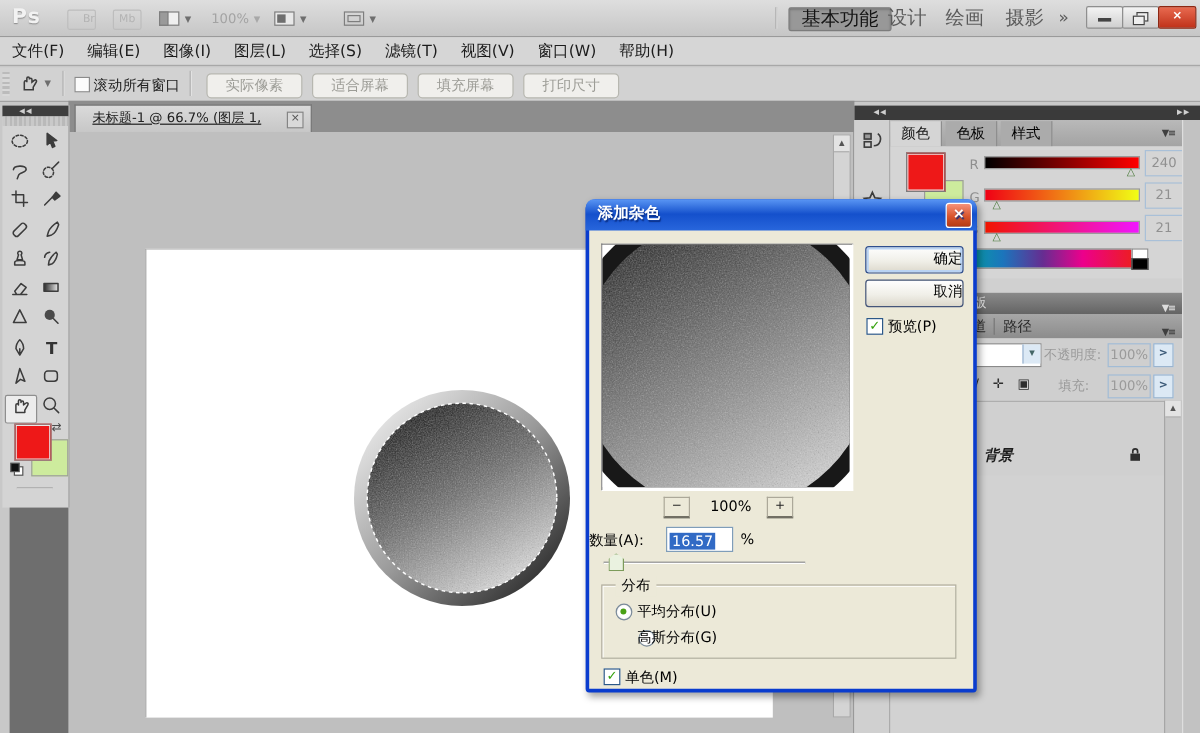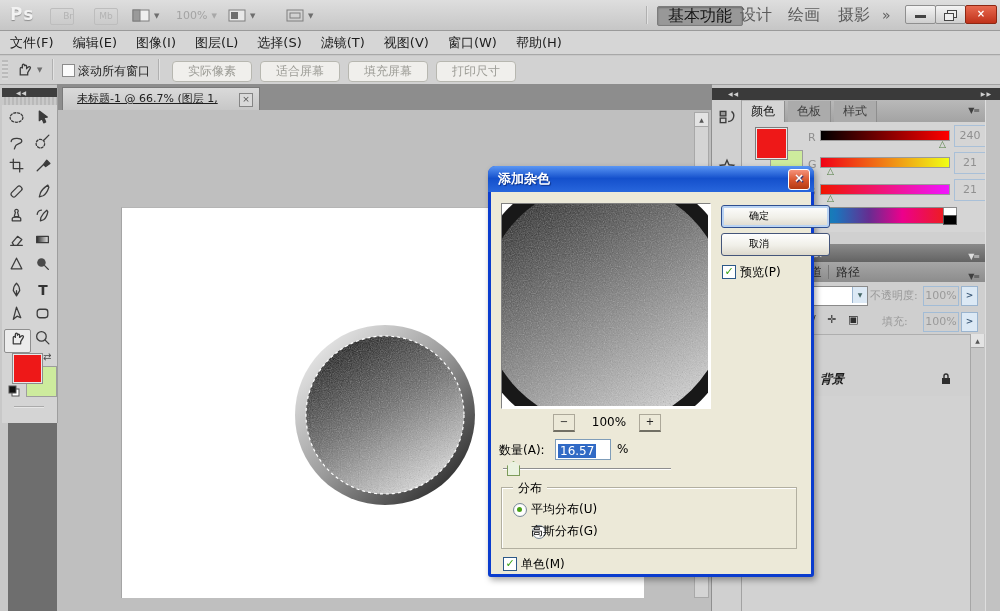--- a/index.html
+++ b/index.html
@@ -78,21 +78,21 @@
     font-size:6px;color:#555;text-align:center;line-height:13px;}
   
   #rightdock{left:712px;top:88px;width:288px;height:523px;background:#d0d0d0;}
   .dockbar{left:0;top:0;width:288px;height:12px;background:#3a3a3a;color:#cfcfcf;
     font-size:6px;line-height:12px;letter-spacing:1px;}
   #iconcol{left:0;top:12px;width:30px;height:511px;background:#d0d0d0;
     border-right:1px solid #a2a2a2;box-sizing:border-box;}
   .dockicon{left:3px;width:24px;height:24px;text-align:center;}
   #panels{left:30px;top:12px;width:243px;height:511px;}
   .ptabs{left:0;top:0;width:243px;height:22px;background:linear-gradient(#b9b9b9,#a3a3a3);}
-  .ptab{top:1px;height:21px;padding:0 9px;font-size:12px;color:#404040;line-height:21px;
+  .ptab{top:1px;height:21px;padding:0 9px;font-size:12px;color:#000000;line-height:21px;
     background:#ababab;border-right:1px solid #8e8e8e;}
   .ptab.active{background:#d5d5d5;color:#141414;}
   .pmenu{font-size:8px;color:#3f3f3f;letter-spacing:-1px;}
   #colorcontent{left:0;top:22px;width:243px;height:110px;background:#d5d5d5;}
   .chanlabel{font-size:11px;color:#8e8e8e;}
   .chanbar{width:128px;height:9px;border:1px solid #9a9a9a;}
   .chanthumb{position:absolute;top:8px;font-size:9px;color:#4a7a3a;}
   .chanval{width:30px;height:20px;border:1px solid #a9c0d8;font-size:11px;color:#909090;
     text-align:center;line-height:19px;background:#d5d5d5;}
   #spectrum{left:15px;top:85px;width:185px;height:15px;border:1px solid #8a8a8a;
@@ -151,30 +151,30 @@
   #distgroup{left:10px;top:318px;width:294px;height:60px;border:1px solid #b2afa0;
     box-shadow:1px 1px 0 #fff inset;}
   #distlegend{left:22px;top:311px;background:#ece9d8;padding:0 5px;font-size:12px;color:#000;}
   .xpradio{width:12px;height:12px;border:1px solid #7a8a9a;border-radius:50%;
     background:radial-gradient(#fff 55%,#dcdcd4);display:inline-block;position:relative;}
   .xpradio .dot{position:absolute;left:3px;top:3px;width:5px;height:5px;background:#4aa116;
     border-radius:50%;}
   .xpcheck{width:12px;height:12px;background:#fff;border:1px solid #2c5888;display:inline-block;
     color:#35a10e;font-weight:bold;font-size:11px;line-height:11px;text-align:center;}
   .xpbtn{width:80px;height:21px;border:1px solid #44557a;border-radius:3px;
-    background:linear-gradient(#fefefe,#f0efe8 55%,#dcd8cc);font-size:10px;color:#000;
-    text-align:left;line-height:19px;padding-left:27px;}
+    background:linear-gradient(#fefefe,#f0efe8 55%,#dcd8cc);font-size:12px;color:#000;
+    text-align:right;line-height:19px;}
   .xpbtn.focus{box-shadow:inset 0 0 0 2px #b9d3f3;border-color:#2f4f8f;}
 </style>
 </head>
 <body>
 
 <div id="titlebar" class="abs">
   <span class="abs pslogo">Ps</span>
-  <div class="abs miniapp" style="left:50px;text-align:right;">Br</div>
+  <div class="abs miniapp" style="left:56px;text-align:right;">Br</div>
   <div class="abs miniapp" style="left:94px;">Mb</div>
   <div class="abs tbgroup" style="left:132px;">
     <svg width="18" height="13">
         <rect x="1" y="1" width="16" height="11" fill="#efefef" stroke="#7e7e7e"></rect>
         <rect x="1" y="1" width="7" height="11" fill="#9a9a9a" stroke="#7e7e7e"></rect>
       </svg>
     <span class="ddarrow">▼</span>
   </div>
   <div class="abs tbgroup" style="left:176px;">
     <span class="zoomtxt">100%</span>
@@ -498,21 +498,21 @@
       <g clip-path="url(#clip2)">
           <rect width="206" height="202" filter="url(#nf2)" opacity="0.5"></rect>
         </g>
     </svg>
   </div>
 
   <div class="abs minusplus" style="left:62px;top:245px;">−</div>
   <span class="abs dlgtext" style="left:96px;top:246px;width:44px;text-align:center;">100%</span>
   <div class="abs minusplus" style="left:148px;top:245px;">+</div>
 
-  <span class="abs dlgtext" style="left:0;top:273px;margin-left:8px;">数量(A):</span>
+  <span class="abs dlgtext" style="left:0;top:273px;">数量(A):</span>
   <div id="amountinput" class="abs">
     <span>16.57</span>
   </div>
   <span class="abs dlgtext" style="left:126px;top:273px;">%</span>
 
   <div id="slidertrack" class="abs"></div>
   <div id="sliderthumb" class="abs"></div>
 
   <div id="distgroup" class="abs"></div>
   <span id="distlegend" class="abs">分布</span>

